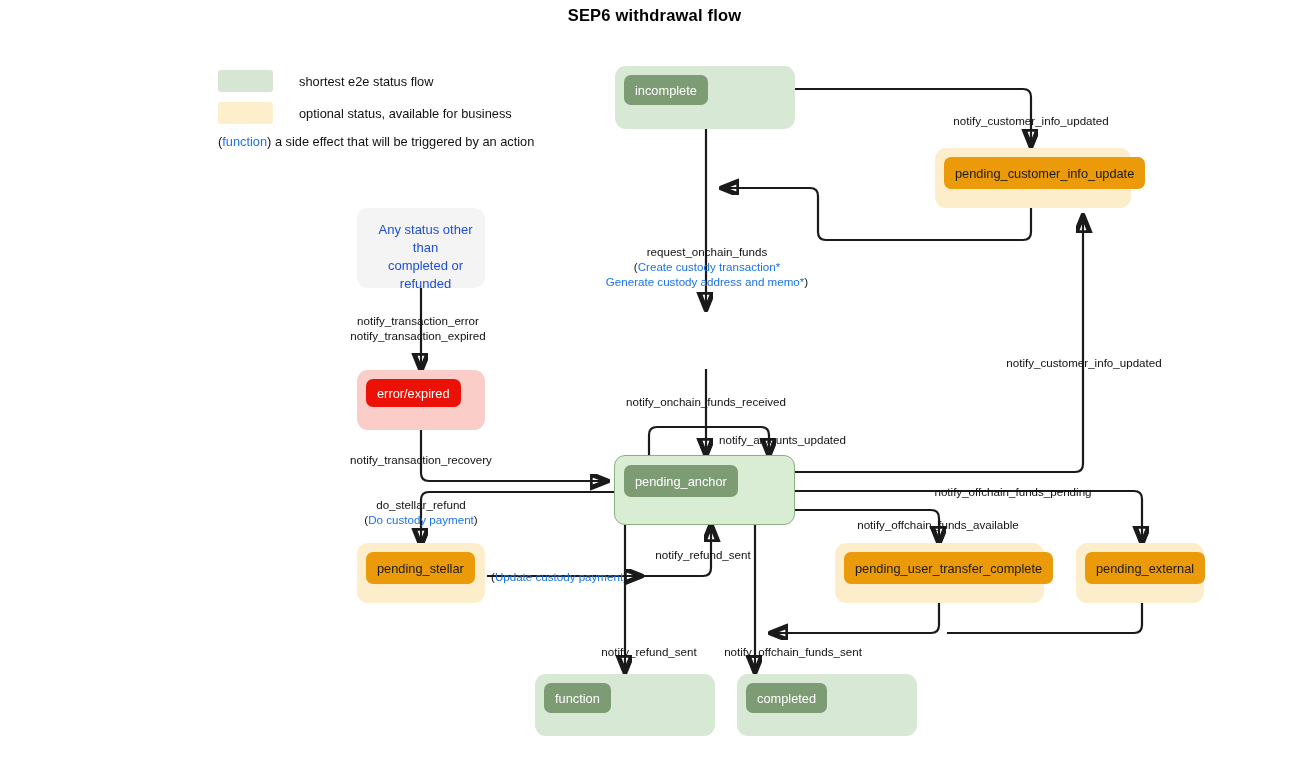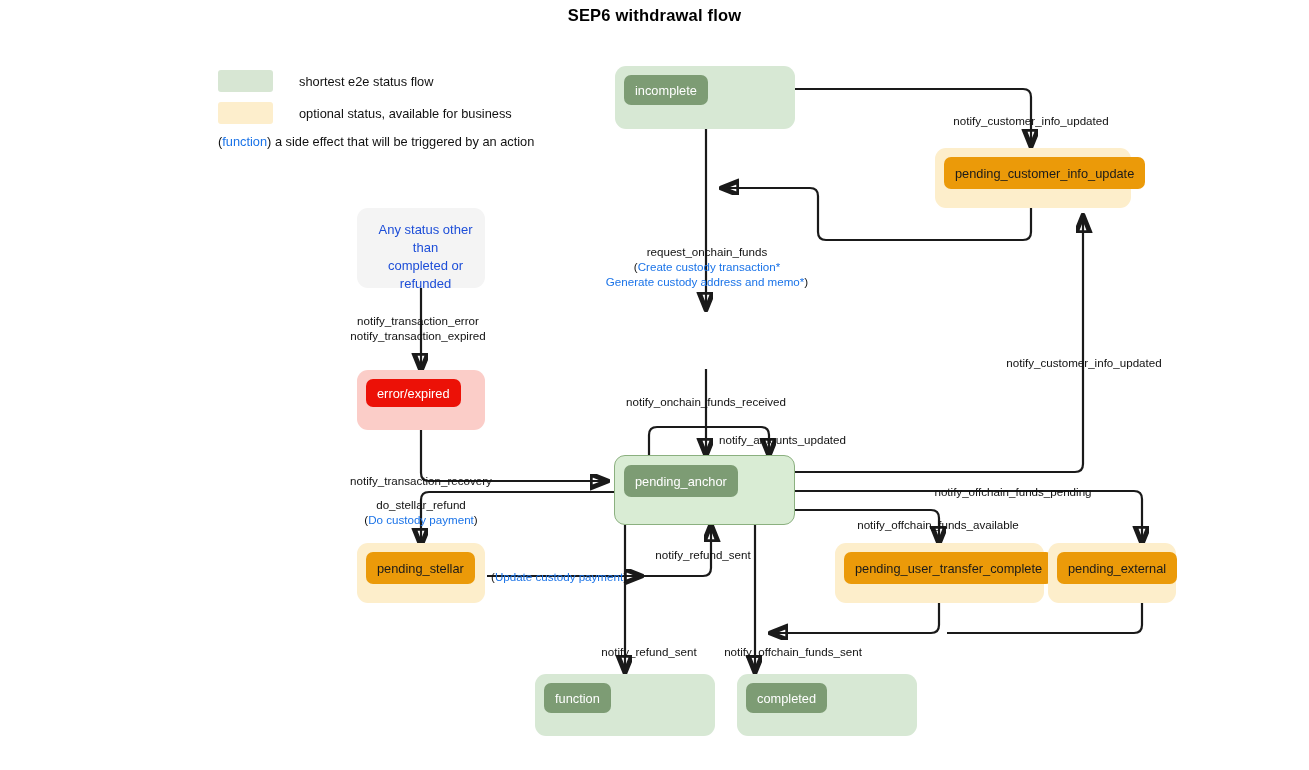--- a/index.html
+++ b/index.html
@@ -156,21 +156,21 @@
   </div>
 
   <div class="node orange" style="left:357px;top:543px;width:128px;height:60px;padding-left:8px;">
     <div class="chip" style="height:32px;">pending_stellar</div>
   </div>
 
   <div class="node orange" style="left:835px;top:543px;width:209px;height:60px;">
     <div class="chip" style="height:32px;">pending_user_transfer_complete</div>
   </div>
 
-  <div class="node orange" style="left:1048px;top:543px;width:128px;height:60px;">
+  <div class="node orange" style="left:1076px;top:543px;width:128px;height:60px;">
     <div class="chip" style="height:32px;">pending_external</div>
   </div>
 
   <div class="node green" style="left:535px;top:674px;width:180px;height:62px;">
     <div class="chip" style="height:30px;">function</div>
   </div>
 
   <div class="node green" style="left:737px;top:674px;width:180px;height:62px;">
     <div class="chip" style="height:30px;">completed</div>
   </div>
@@ -181,21 +181,21 @@
     <div>request_onchain_funds</div>
     <div><span>(</span><span class="fn">Create custody transaction*</span></div>
     <div><span class="fn">Generate custody address and memo*</span><span>)</span></div>
   </div>
 
   <div class="elabel c" style="left:418px;top:313px;">
     <div>notify_transaction_error</div>
     <div>notify_transaction_expired</div>
   </div>
 
-  <div class="elabel c" style="left:421px;top:452px;margin-top:21px;">notify_transaction_recovery</div>
+  <div class="elabel c" style="left:421px;top:452px;">notify_transaction_recovery</div>
 
   <div class="elabel c" style="left:706px;top:394px;">notify_onchain_funds_received</div>
 
   <div class="elabel" style="left:719px;top:432px;">notify_amounts_updated</div>
 
   <div class="elabel c" style="left:421px;top:497px;">
     <div>do_stellar_refund</div>
     <div><span>(</span><span class="fn">Do custody payment</span><span>)</span></div>
   </div>
 

